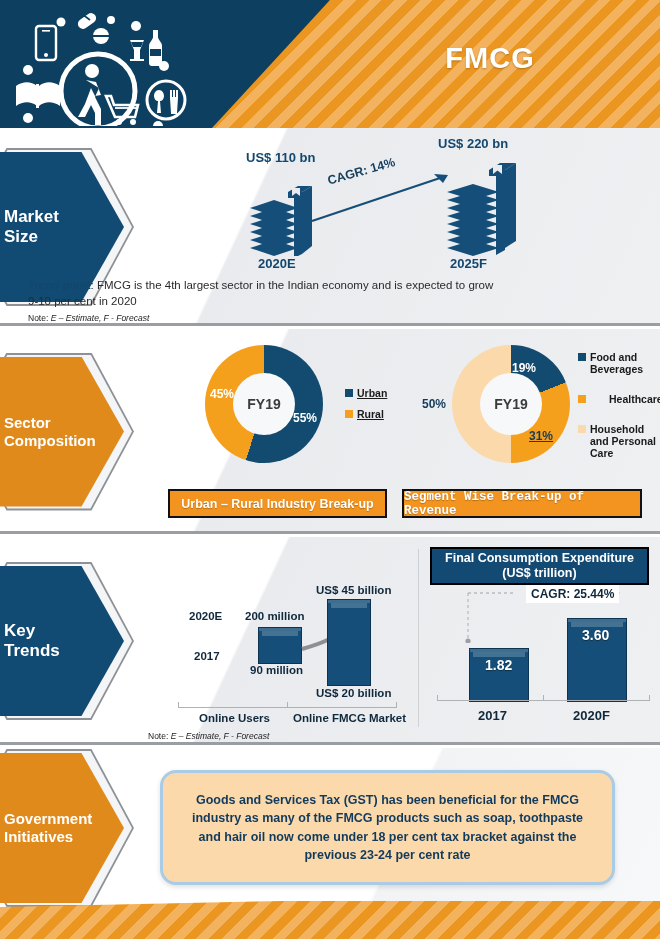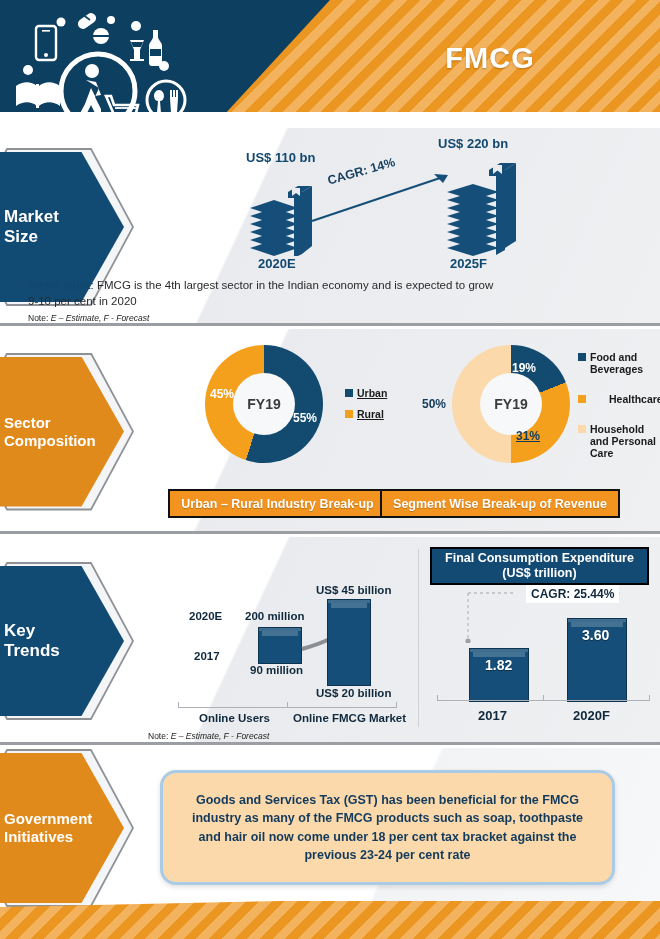--- a/index.html
+++ b/index.html
@@ -5,21 +5,21 @@
   html,body{margin:0;padding:0;}
   body{
     width:660px;height:939px;
     background:#ffffff;
     font-family:"Liberation Sans", sans-serif;
     overflow:hidden;
   }
   .page{position:relative;width:660px;height:939px;background:#fff;overflow:hidden;}
 
   
-  .header{position:absolute;left:0;top:0;width:660px;height:112px;background:#0d3f60;overflow:hidden;}
+  .header{position:absolute;left:0;top:0;width:660px;height:128px;background:#0d3f60;overflow:hidden;}
   .header-stripes{
     position:absolute;right:0;top:0;width:660px;height:128px;
     background:repeating-linear-gradient(135deg,#eb9620 0px,#eb9620 9px,#f3b25d 9px,#f3b25d 18px);
     clip-path:polygon(330px 0, 660px 0, 660px 128px, 212px 128px);
   }
   .header-title{
     position:absolute;left:375px;top:42px;width:230px;text-align:center;
     color:#ffffff;font-size:29px;font-weight:bold;letter-spacing:1px;
     text-shadow:0 1px 2px rgba(0,0,0,.25);
   }
@@ -306,40 +306,40 @@
         <span class="sw" style="background:#f5a01c;"></span>
         <span>Rural</span>
       </div>
     </div>
 
     <div class="donut" style="left:452px;top:16px;width:118px;height:118px;
                 background:conic-gradient(#124a70 0deg 68.4deg, #f5a01c 68.4deg 180deg, #fbd9ab 180deg 360deg);">
       <div class="hole" style="width:62px;height:62px;">FY19</div>
     </div>
     <div class="d-lab" style="left:512px;top:32px;color:#ffffff;">19%</div>
-    <div class="d-lab" style="left:516px;top:100px;color:#123a5c;text-decoration:underline;">31%</div>
+    <div class="d-lab" style="left:529px;top:100px;color:#123a5c;text-decoration:underline;">31%</div>
     <div class="d-lab" style="left:422px;top:68px;color:#123a5c;">50%</div>
 
     <div class="legend" style="left:578px;top:22px;width:78px;">
       <div class="li">
         <span class="sw" style="background:#124a70;"></span>
         <span>Food and Beverages</span>
       </div>
       <div class="li" style="margin-top:18px;gap:19px;">
         <span class="sw" style="background:#f5a01c;"></span>
         <span>Healthcare</span>
       </div>
       <div class="li" style="margin-top:18px;">
         <span class="sw" style="background:#fbd9ab;"></span>
         <span>Household and Personal Care</span>
       </div>
     </div>
 
     <div class="obox" style="left:168px;top:160px;width:215px;">Urban – Rural Industry Break-up</div>
-    <div class="obox" style="left:380px;top:160px;width:236px;">Segment Wise Break-up of Revenue</div>
+    <div class="obox" style="left:402px;top:160px;width:236px;font-family:Liberation Mono, monospace;">Segment Wise Break-up of Revenue</div>
 
     <div class="sec-rule" style="bottom:0;"></div>
   </div>
 
   <div class="section" id="sec-trends">
     <div class="sec-inner">
       <div class="sec-bg-wedge"></div>
     </div>
     <div class="hexwrap">
       <div class="hex-outline"></div>

